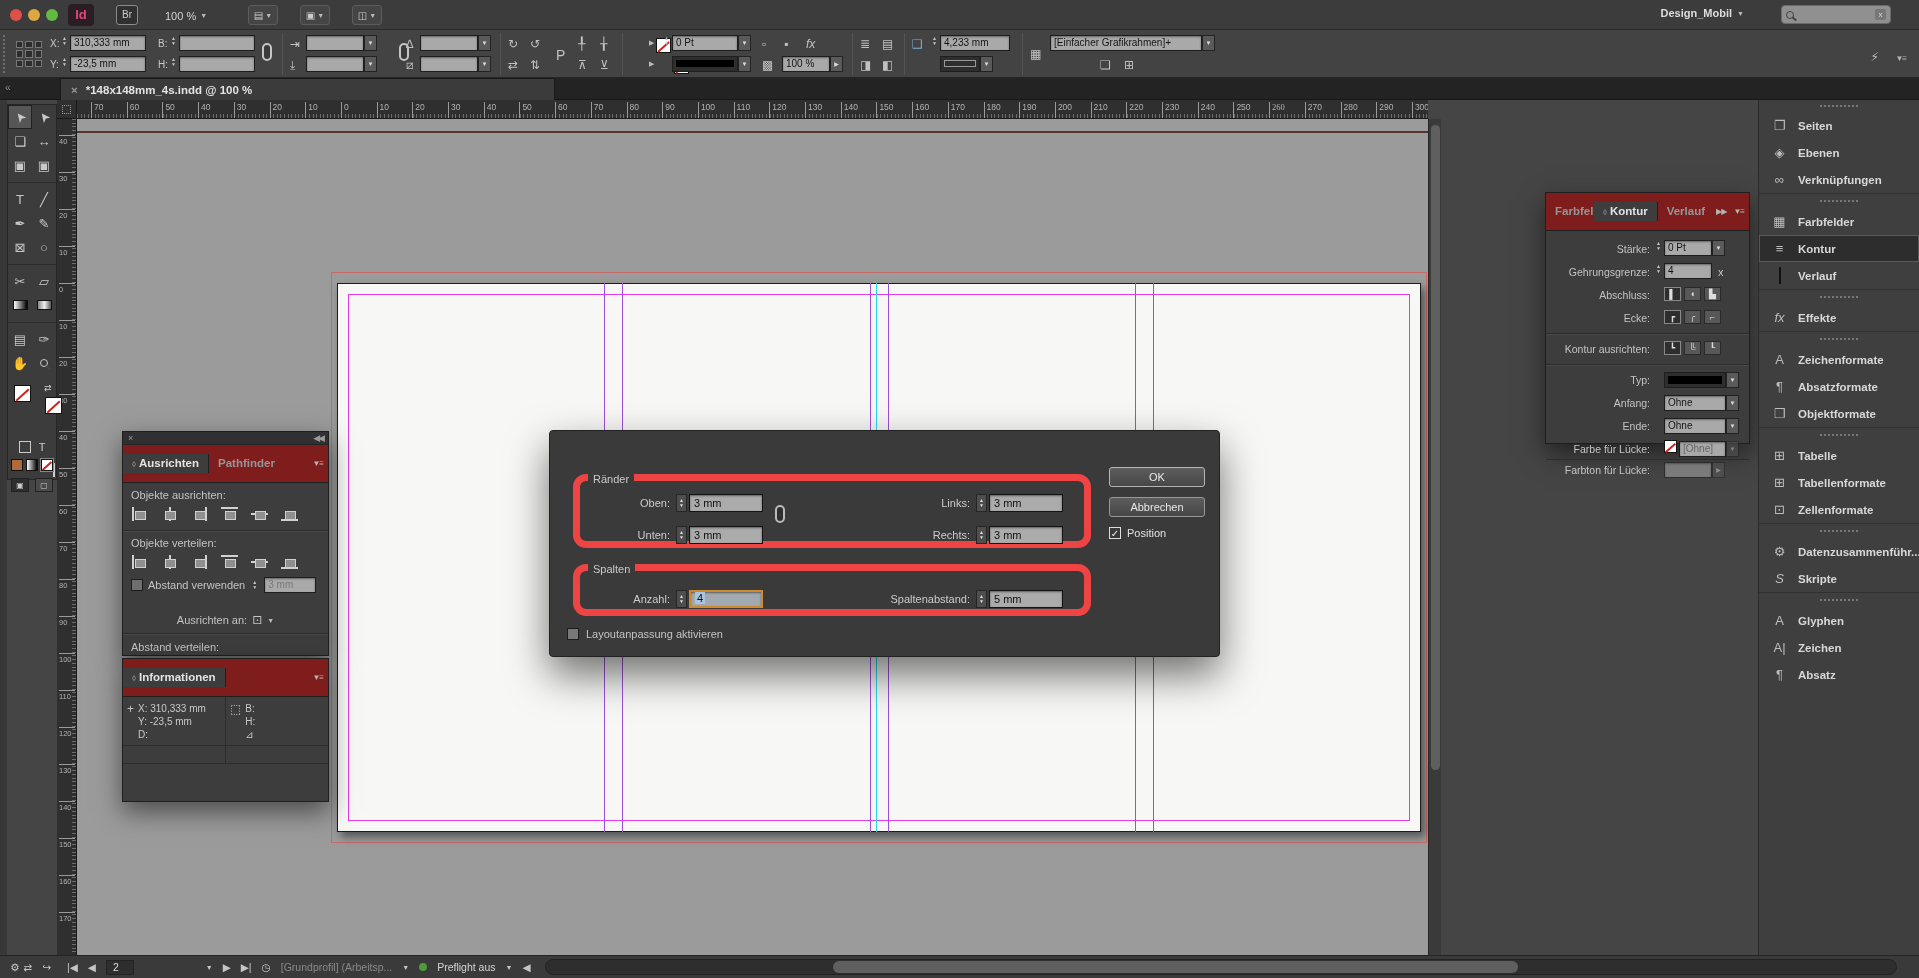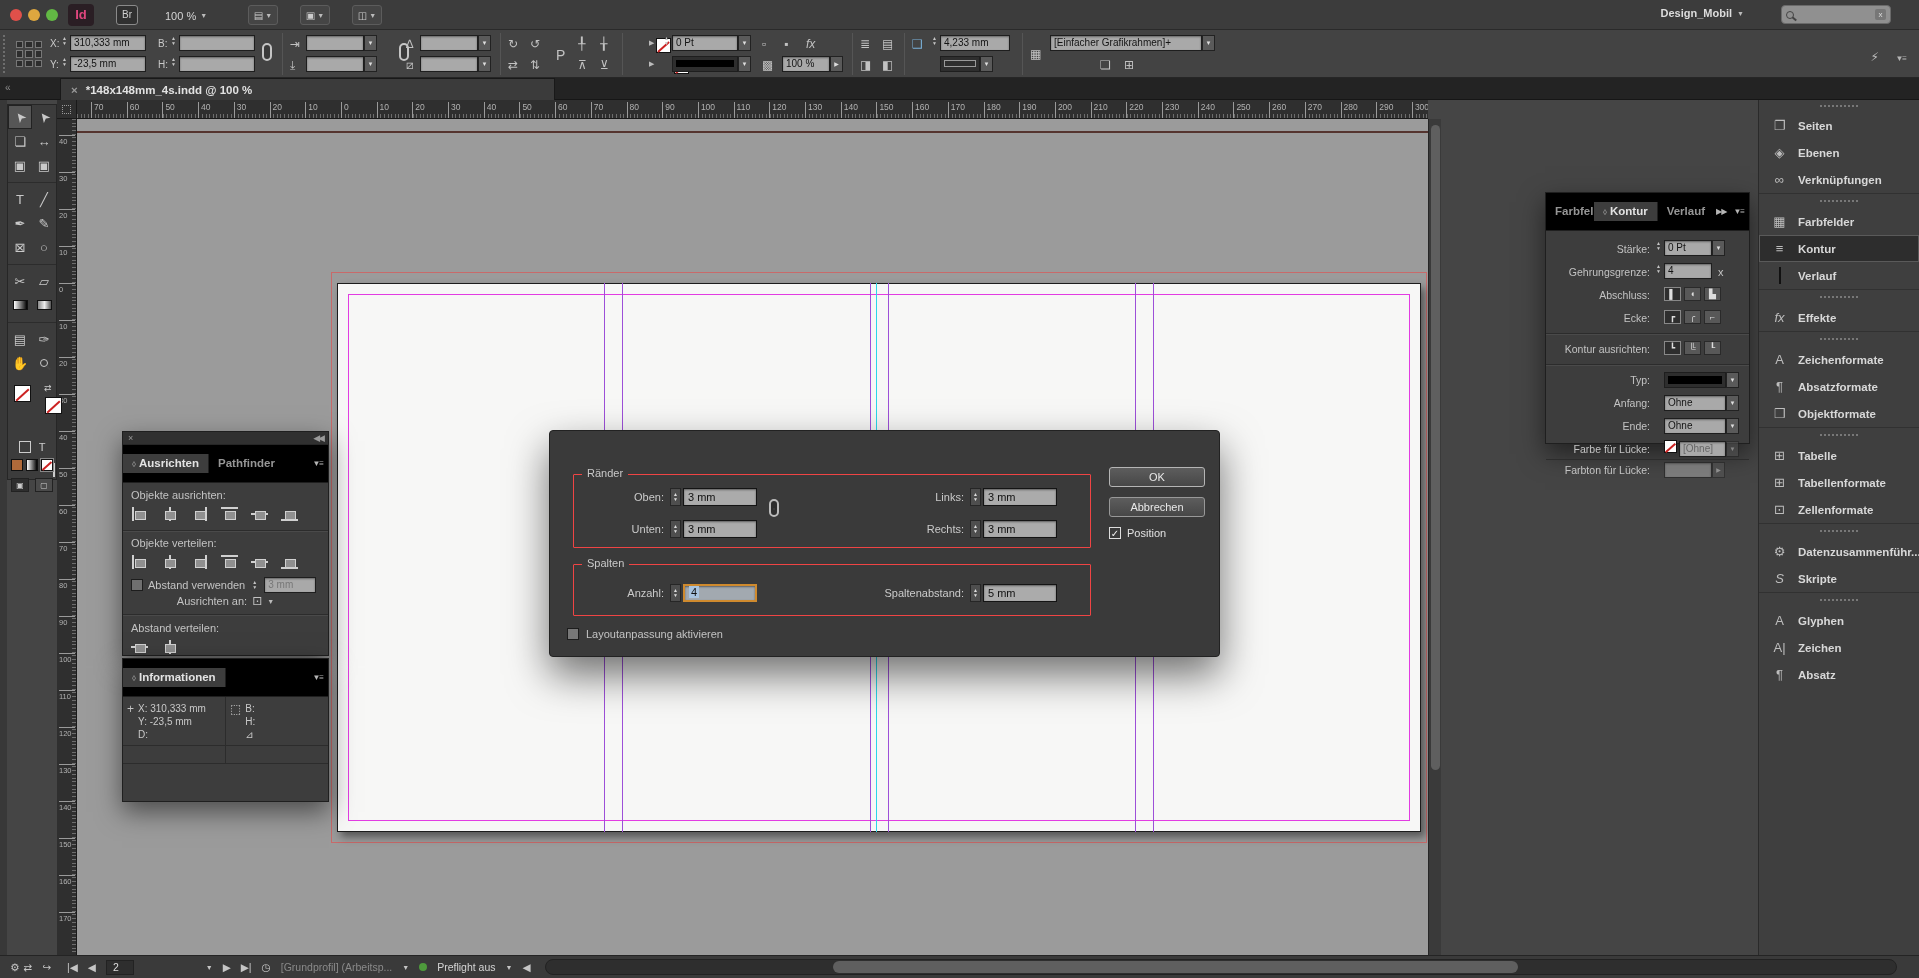--- a/index.html
+++ b/index.html
@@ -56,37 +56,37 @@
 #vruler{left:57px;top:119px;width:20px;height:836px;background:#2f2f2f;border-right:1px solid #191919;overflow:hidden}
 #vruler .minor{position:absolute;top:0;bottom:0;right:0;width:4px;background:repeating-linear-gradient(to bottom,rgba(160,160,160,.55) 0 1px,transparent 1px 3.7px)}
 .vnum{position:absolute;left:2px;font-size:7.5px;color:#b2b2b2;border-top:1px solid #9a9a9a;width:16px;padding-top:1px}
 #canvas{left:77px;top:119px;width:1351px;height:836px;background:#9b9b9b;overflow:hidden}
 #pbline{left:0;top:12px;width:1351px;height:2px;background:#55342f}
 #page{left:260px;top:164px;width:1084px;height:549px;background:#f7f7f6;border:1px solid #1c1c1c;box-shadow:4px 5px 8px rgba(0,0,0,.45)}
 .guide-v{position:absolute;top:164px;height:549px;width:1px}
 
 .panel{position:absolute;background:#3d3d3d;border:1px solid #1f1f1f;box-shadow:0 10px 24px rgba(0,0,0,.5)}
 .phead{height:13px;background:#303030;border-bottom:1px solid #262626;display:flex;align-items:center;justify-content:space-between;padding:0 5px;color:#9a9a9a;font-size:9px}
-.ptabs{background:#000000;display:flex;align-items:center;height:38px;border-bottom:1px solid #1f1f1f}
+.ptabs{background:#7f1d1d;display:flex;align-items:center;height:38px;border-bottom:1px solid #1f1f1f}
 .ptab{padding:3px 9px 4px;color:#969696;font-weight:bold;font-size:11.5px;white-space:nowrap}
 .ptab.on{background:#3d3d3d;color:#e3e3e3;border-right:1px solid #1f1f1f}
 .ptab .dia{font-size:8px;color:#8a8a8a;margin-right:3px}
 .pmenu{margin-left:auto;color:#b5b5b5;font-size:8px;padding-right:5px;letter-spacing:-1px}
 .plabel{color:#c3c3c3;font-size:11px}
 .ai{position:relative;width:17px;height:14px;display:inline-block;margin-right:13px}
 .ai:after{content:'';position:absolute;width:9px;height:7px;background:#8f8f8f;border:1px solid #d0d0d0;left:4px;top:4px}
 .ai:before{content:'';position:absolute;background:#d0d0d0}
 .ai.l:before{left:1px;top:0;width:2px;height:14px}.ai.c:before{left:8px;top:0;width:2px;height:14px}.ai.r:before{right:1px;top:0;width:2px;height:14px}
 .ai.t:before{left:0;top:0;width:17px;height:2px}.ai.m:before{left:0;top:6px;width:17px;height:2px}.ai.b:before{left:0;bottom:0;width:17px;height:2px}
 .chk{width:12px;height:12px;border:1px solid #1d1d1d;background:#6f6f6f;display:inline-block;text-align:center;line-height:11px;font-size:10px;color:#f0f0f0}
 .psep{border-top:1px solid #2c2c2c;border-bottom:1px solid #4a4a4a}
 
 #dialog{left:549px;top:430px;width:671px;height:227px;background:#3a3a3a;border:1px solid #222;border-radius:4px;box-shadow:0 18px 40px rgba(0,0,0,.55);z-index:50}
 #dlgtitle{height:20px;background:linear-gradient(#f4f4f4,#cfcfcf);border-radius:4px 4px 0 0;text-align:center;color:#4a4a4a;font-size:12px;line-height:20px;border-bottom:1px solid #9a9a9a}
-.fieldset{position:absolute;border:1px solid #ef4444;border-radius:1px}
+.fieldset{position:absolute;border:7px solid #ef4444;border-radius:13px}
 .legend{position:absolute;top:-8px;left:8px;background:#3a3a3a;padding:0 5px;font-size:11px;color:#c9c9c9}
 .dlbl{position:absolute;color:#cbcbcb;font-size:11px;text-align:right}
 .dfld{position:absolute;width:74px;height:18px;background:#ababab;border:1px solid #141414;color:#111;font-size:11px;line-height:16px;padding:0 4px;box-shadow:inset 0 1px 2px rgba(0,0,0,.45)}
 .dstp{position:absolute;width:11px;height:18px;background:#4e4e4e;border:1px solid #262626;display:flex;flex-direction:column;align-items:center;justify-content:center;font-size:5px;line-height:5px;color:#ddd}
 .dbtn{position:absolute;width:96px;height:20px;background:linear-gradient(#5d5d5d,#474747);border:1px solid #989898;border-radius:3px;color:#e8e8e8;font-size:11px;text-align:center;line-height:18px}
 #fld-anzahl{border:2px solid #cf8a2e;background:#a2a9b0;line-height:13px}
 #fld-anzahl b{background:#a8c4e0;font-weight:normal;padding:0 2px}
 
 .klbl{position:absolute;color:#c3c3c3;font-size:10.5px;text-align:right;width:118px}
 .kbtn{display:inline-block;width:17px;height:14px;background:#585858;border:1px solid #2a2a2a;color:#ddd;font-size:9px;text-align:center;line-height:13px;margin-right:3px}
@@ -266,21 +266,21 @@
       <span class="rnum" style="left: 835.1px;">160</span>
       <span class="rnum" style="left: 870.8px;">170</span>
       <span class="rnum" style="left: 906.5px;">180</span>
       <span class="rnum" style="left: 942.2px;">190</span>
       <span class="rnum" style="left: 977.9px;">200</span>
       <span class="rnum" style="left: 1013.6px;">210</span>
       <span class="rnum" style="left: 1049.3px;">220</span>
       <span class="rnum" style="left: 1085px;">230</span>
       <span class="rnum" style="left: 1120.7px;">240</span>
       <span class="rnum" style="left: 1156.4px;">250</span>
-      <span class="rnum" style="left: 1192.1px;">260</span>
+      <span class="rnum" style="left: 1192.1px; font-family: Liberation Serif, serif;">260</span>
       <span class="rnum" style="left: 1227.8px;">270</span>
       <span class="rnum" style="left: 1263.5px;">280</span>
       <span class="rnum" style="left: 1299.2px;">290</span>
       <span class="rnum" style="left: 1334.9px;">300</span>
     </div>
   <div id="vruler" class="abs">
       <div class="minor"></div>
       <span class="vnum" style="top: 16px;">40</span>
       <span class="vnum" style="top: 53px;">30</span>
       <span class="vnum" style="top: 90px;">20</span>
@@ -338,21 +338,21 @@
       <div style="margin:6px 0 7px" id="alignrow1"><span class="ai l"></span><span class="ai c"></span><span class="ai r"></span><span class="ai t"></span><span class="ai m"></span><span class="ai b"></span></div>
       <div class="psep" style="margin:0 -8px"></div>
       <div class="plabel" style="margin-top:5px">Objekte verteilen:</div>
       <div style="margin:6px 0 6px" id="alignrow2"><span class="ai l"></span><span class="ai c"></span><span class="ai r"></span><span class="ai t"></span><span class="ai m"></span><span class="ai b"></span></div>
       <div style="display:flex;align-items:center;gap:5px">
         <span class="chk"></span>
         <span class="plabel">Abstand verwenden</span>
         <span class="stp">▲<i>▼</i></span>
         <span class="fld" style="width:52px;color:#777">3 mm</span>
       </div>
-      <div style="display:flex;align-items:center;gap:5px;justify-content:center;margin-top:1px">
+      <div style="display:flex;align-items:center;gap:5px;justify-content:center;margin-top:20px">
         <span class="plabel">Ausrichten an:</span>
         <span class="cpi">⊡</span>
           <span class="caret">▼</span>
       </div>
       <div class="psep" style="margin:6px -8px"></div>
       <div class="plabel">Abstand verteilen:</div>
       <div style="margin:6px 0 6px" id="alignrow3"><span class="ai m"></span><span class="ai c"></span></div>
       <div style="display:flex;align-items:center;gap:5px">
         <span class="chk">✓</span>
         <span class="plabel">Abstand verwenden</span>

